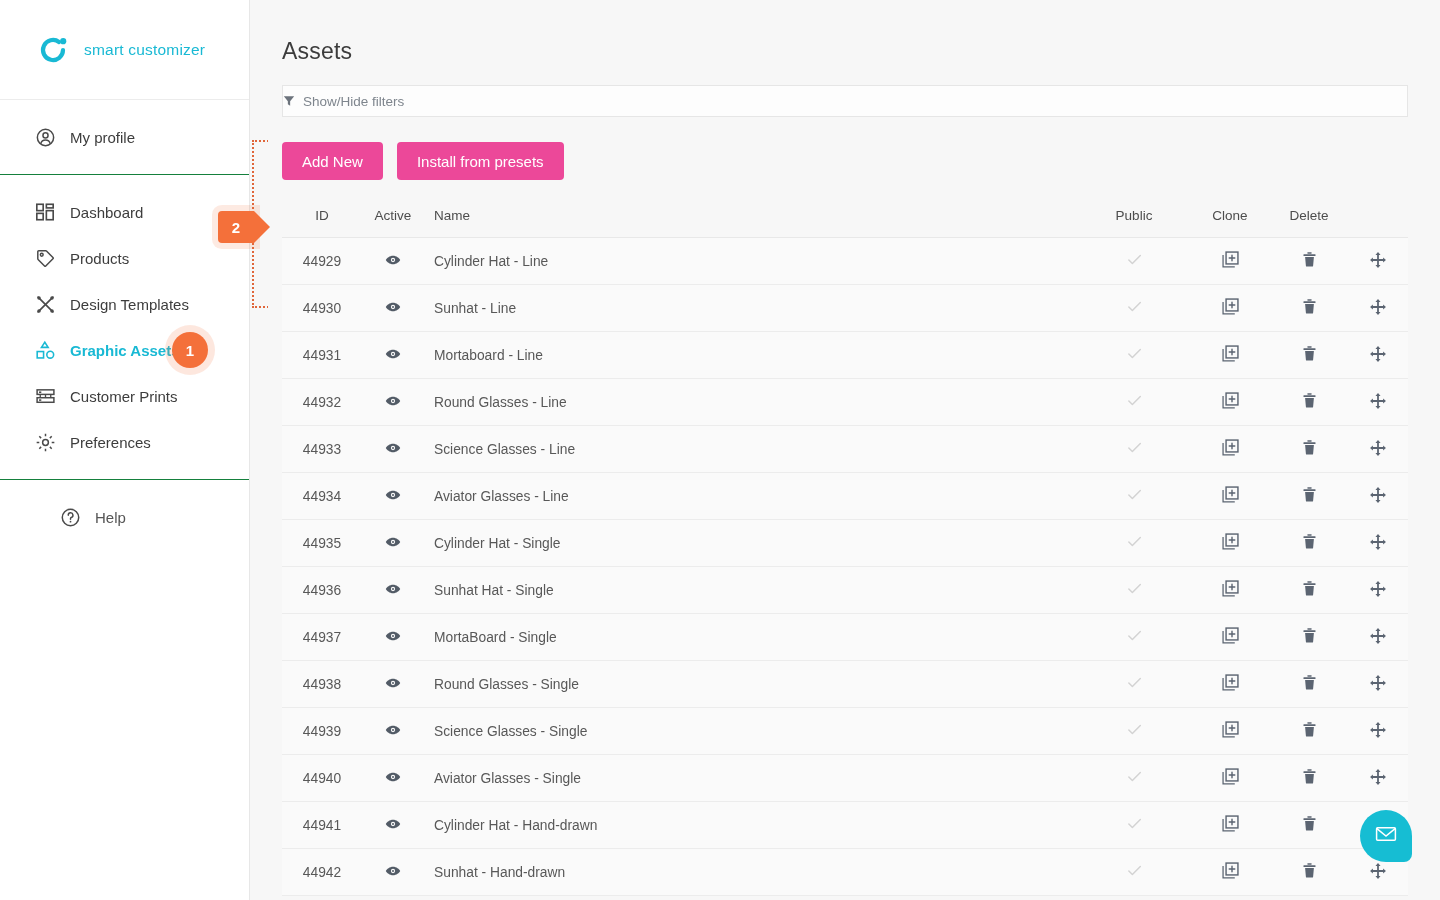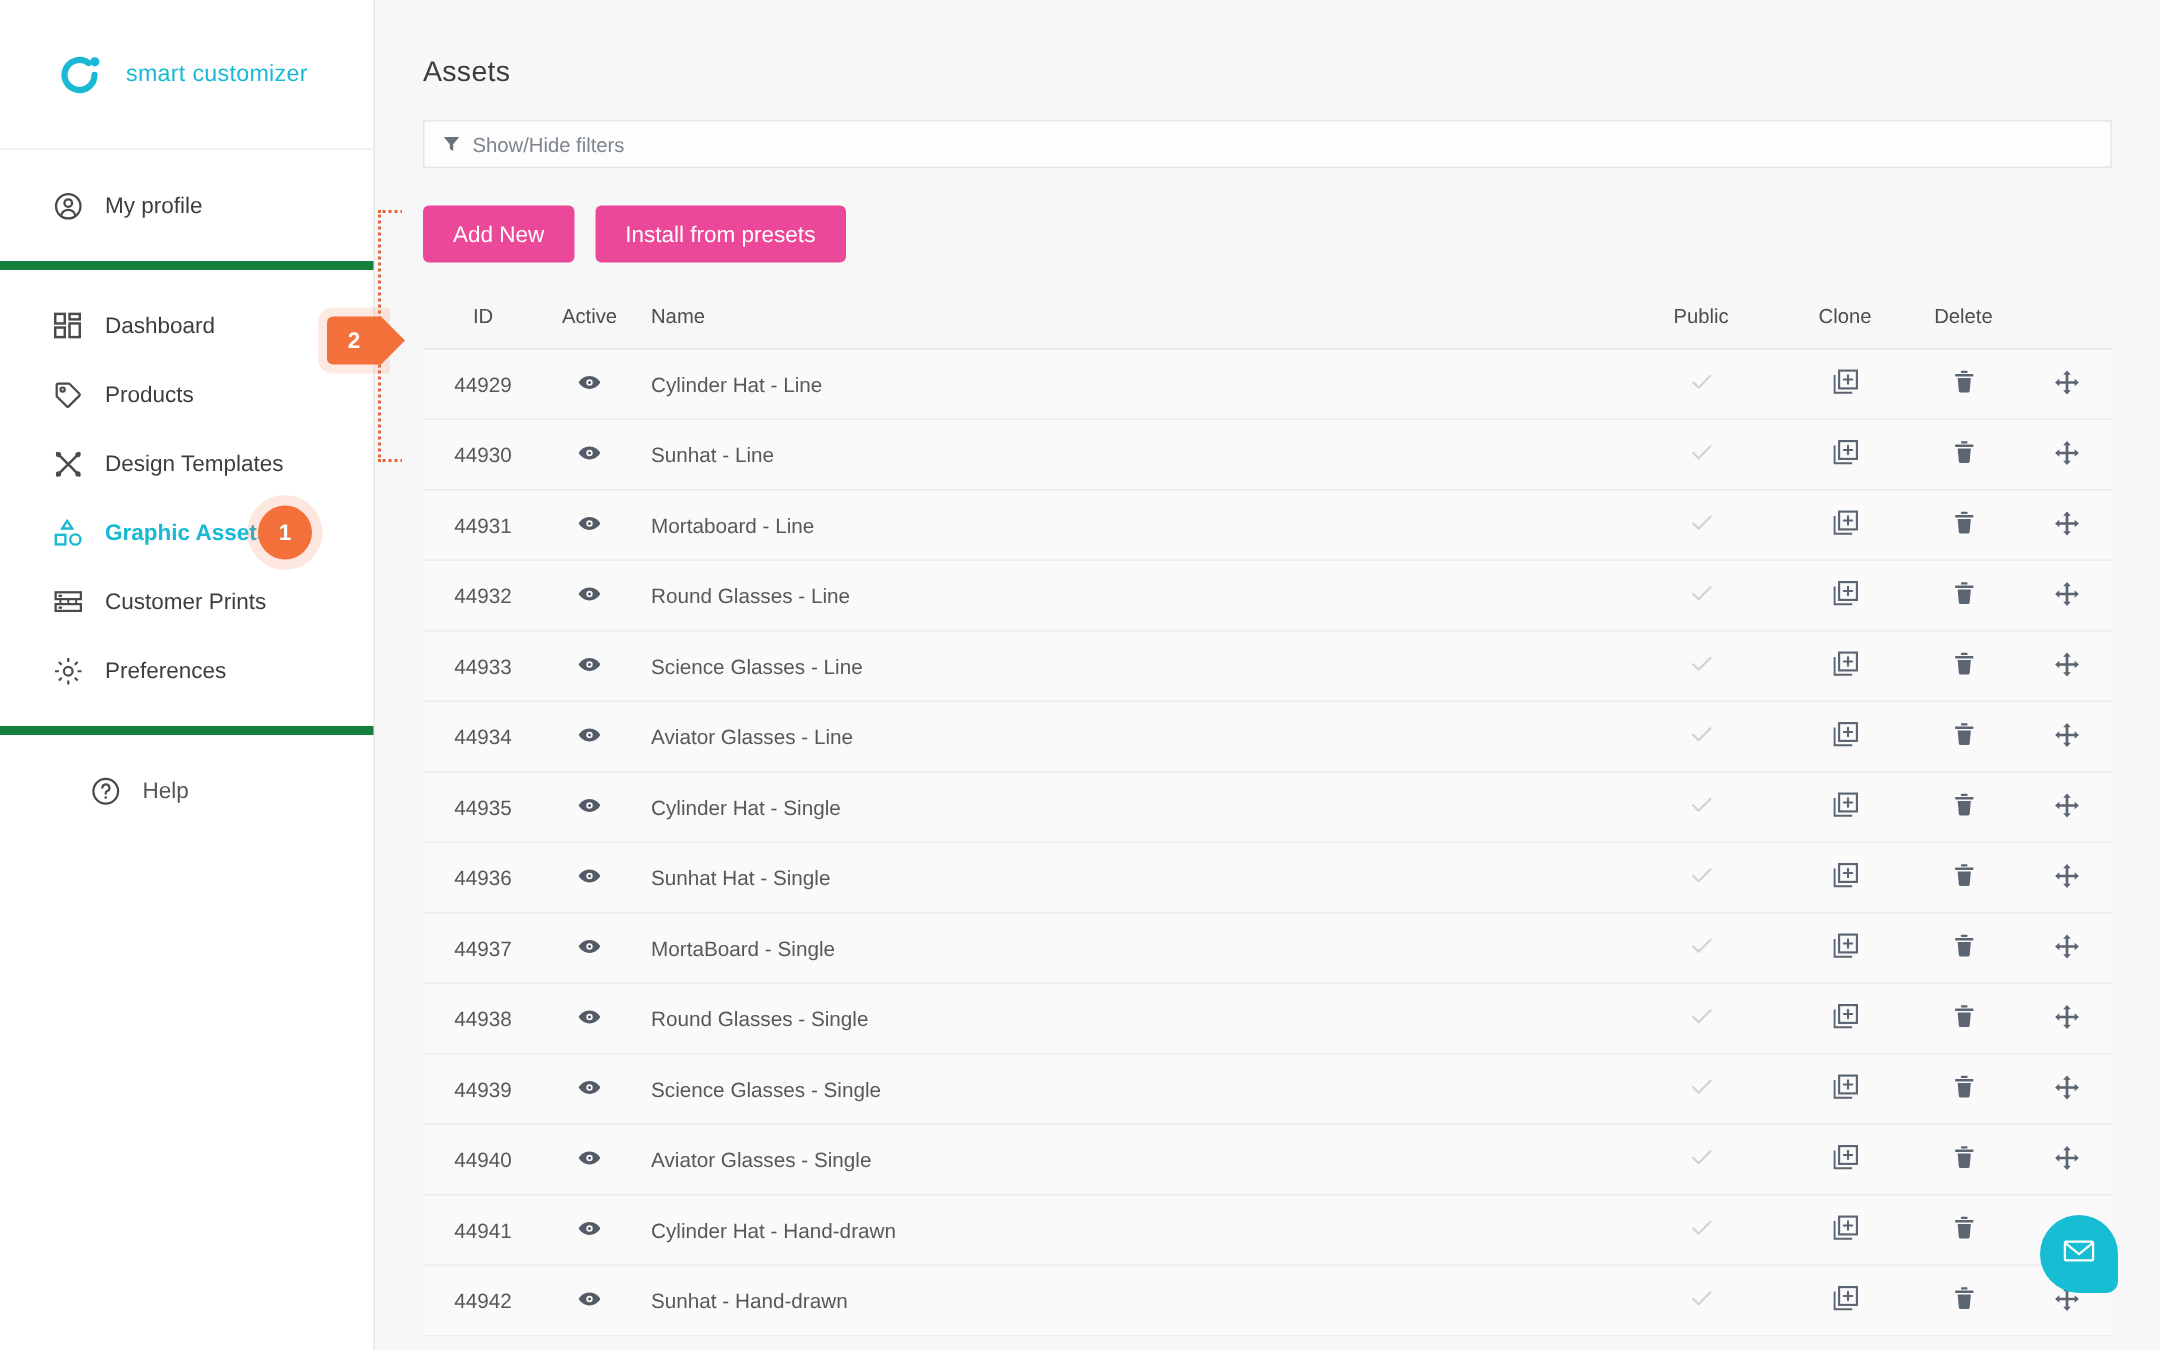--- a/index.html
+++ b/index.html
@@ -26,21 +26,21 @@
     padding-left: 38px;
     border-bottom: 1px solid #ececec;
   }
   .logo-mark { width: 32px; height: 32px; position: relative; flex: 0 0 32px; }
   .logo-text {
     margin-left: 14px;
     color: #19b9d4;
     font-size: 15.5px;
     letter-spacing: .2px;
   }
-  .nav-group { padding: 14px 0; border-bottom: 6px solid #15803d; }
+  .nav-group { padding: 14px 0; border-bottom: 1px solid #15803d; }
   .nav-group.last { border-bottom: none; margin-left: 25px; }
   .nav-item {
     display: flex; align-items: center;
     height: 46px;
     padding-left: 32px;
     cursor: pointer;
     position: relative;
   }
   .nav-ico {
     width: 26px; flex: 0 0 26px;
@@ -88,31 +88,30 @@
 
   
   .main {
     flex: 1 1 auto;
     height: 900px;
     padding: 0 32px 0 32px;
     position: relative;
     overflow: hidden;
   }
   .page-title {
-    font-size: 19px; color: #3c3c3c;
+    font-size: 23px; color: #3c3c3c;
     font-weight: normal;
     padding-top: 38px; padding-bottom: 20px;
     letter-spacing: .2px;
   }
   .filter-bar {
     height: 32px;
     background: #fdfdfd;
     border: 1px solid #e6e6e6;
     display: flex; align-items: center;
-    padding-left: 12px;
     cursor: pointer;
   }
   .filter-ico { color: #6c737c; margin-right: 8px; display:flex; }
   .filter-text { font-size: 13.5px; color: #7e858d; }
 
   .btn-row { padding-top: 25px; padding-bottom: 22px; display: flex; gap: 14px; }
   .btn {
     background: #ec4899;
     color: #fff;
     border: none;

